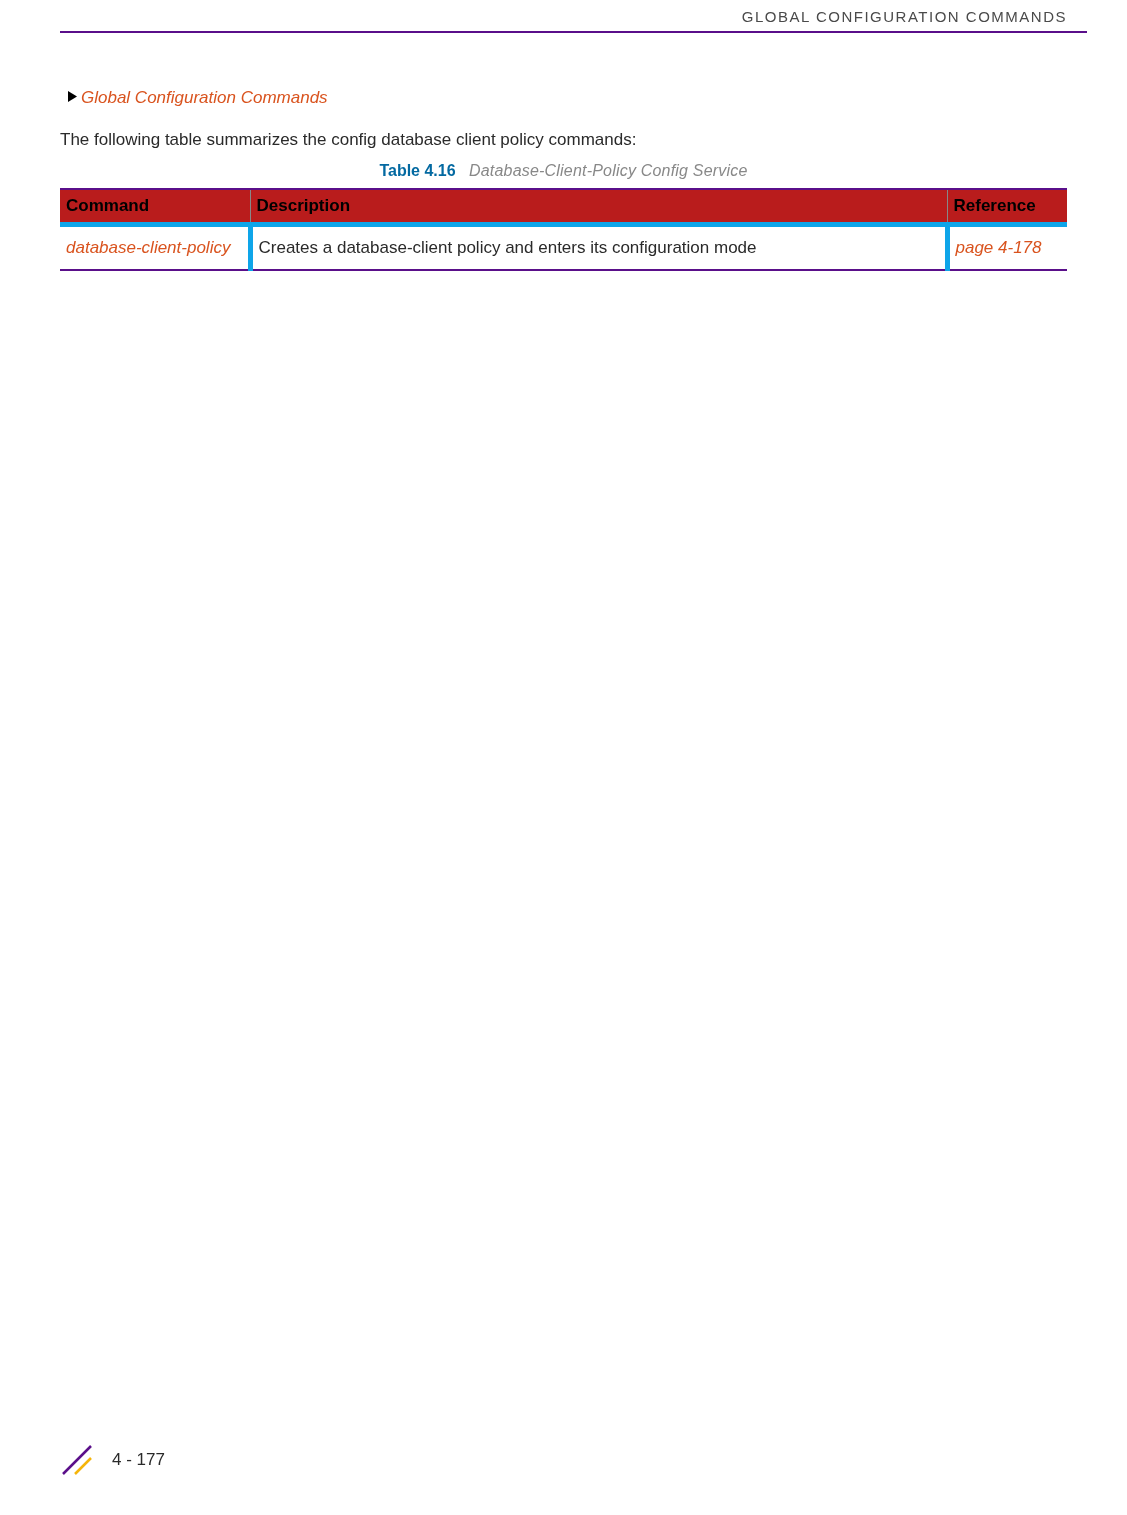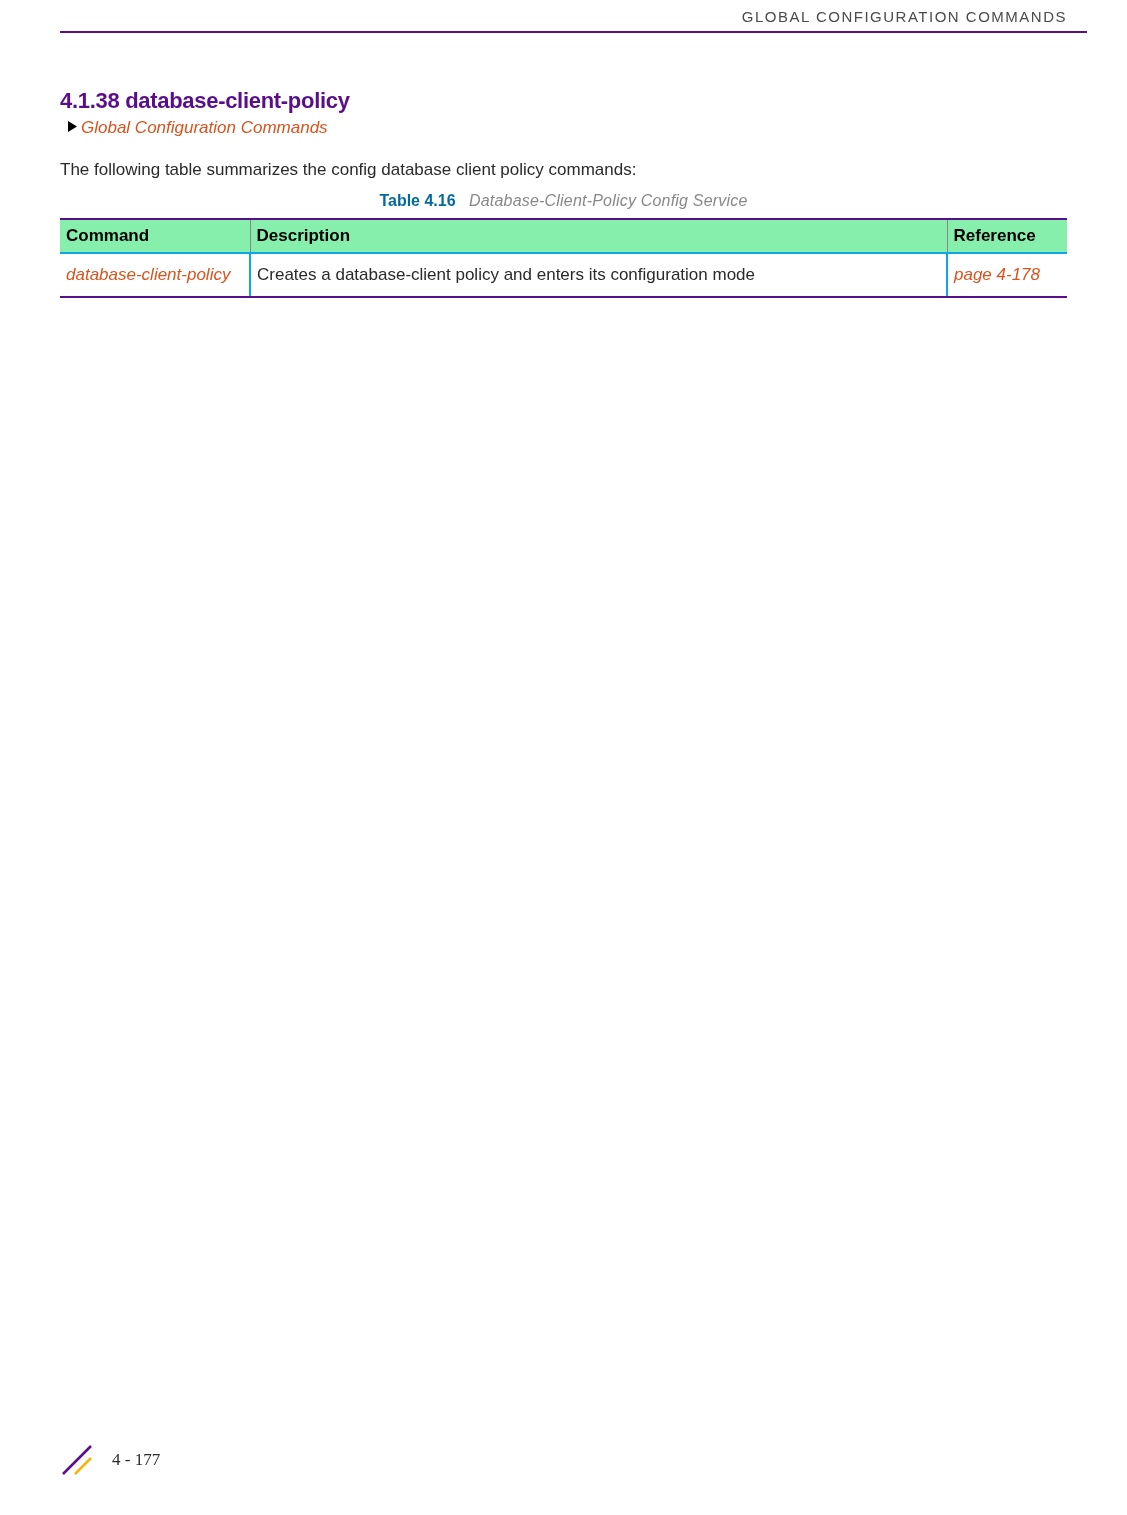--- a/index.html
+++ b/index.html
@@ -79,31 +79,31 @@
     }
     .cmd-table th {
       border-top: 2px solid #5a0f8a;
       border-bottom: 1.5px solid #5a0f8a;
       border-left: 1px solid #888;
       border-right: 1px solid #888;
       text-align: left;
       padding: 6px 6px;
       font-weight: bold;
       color: #000;
-      background: #86efac;
+      background: #b91c1c;
     }
     .cmd-table th:first-child {
       border-left: none;
     }
     .cmd-table th:last-child {
       border-right: none;
       margin-left: 44px;
     }
     .cmd-table td {
-      border: 2px solid #0ea5e9;
+      border: 5px solid #0ea5e9;
       padding: 11px 6px;
       vertical-align: top;
       color: #2a2a2a;
     }
     .cmd-table tbody tr:last-child td {
       border-bottom: 2px solid #5a0f8a;
     }
     .cmd-table td:first-child {
       border-left: none;
     }
@@ -142,31 +142,29 @@
       align-items: center;
       gap: 18px;
     }
     .footer-logo {
       width: 34px;
       height: 34px;
     }
     .footer-page {
       color: #2a2a2a;
       font-size: 17px;
-      font-family: Liberation Serif, serif;
     }
   </style>
 </head>
 <body>
 
 <div class="page-header">GLOBAL CONFIGURATION COMMANDS</div>
 <div class="header-rule"></div>
 
 <div class="content">
-  <h2 class="section-heading">4.1.38 database-client-policy</h2>
 
   <div class="breadcrumb-row">
     <span class="breadcrumb-arrow">
       <svg width="9" height="11" viewBox="0 0 9 11">
           <polygon points="0,0 9,5.5 0,11" fill="#000"></polygon>
         </svg>
     </span>
     <span class="breadcrumb-link">Global Configuration Commands</span>
   </div>
 

